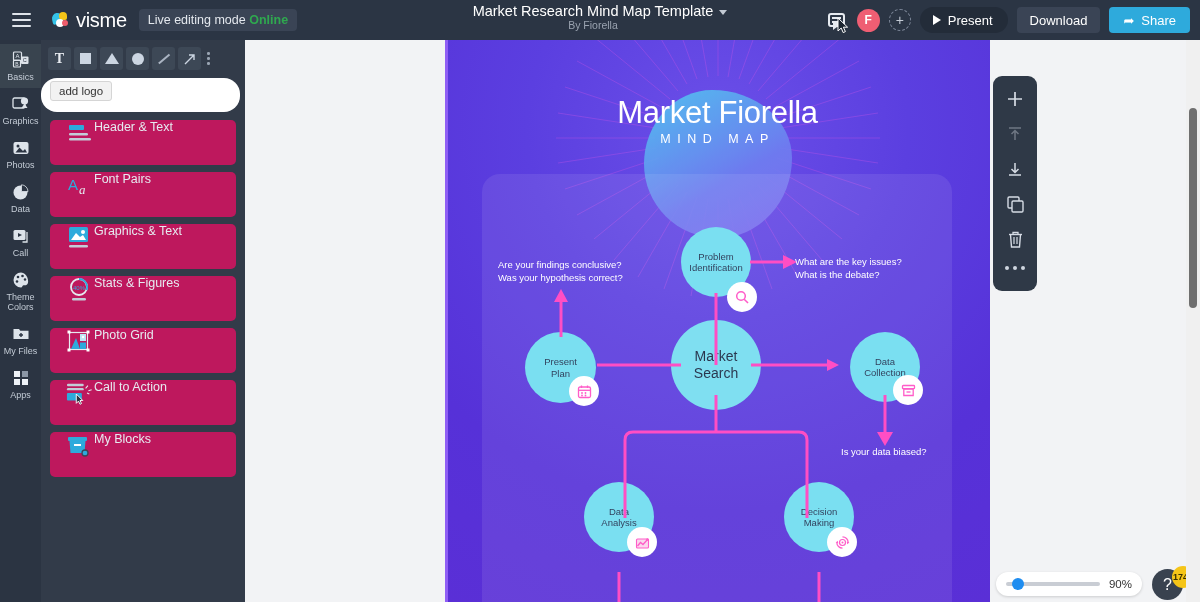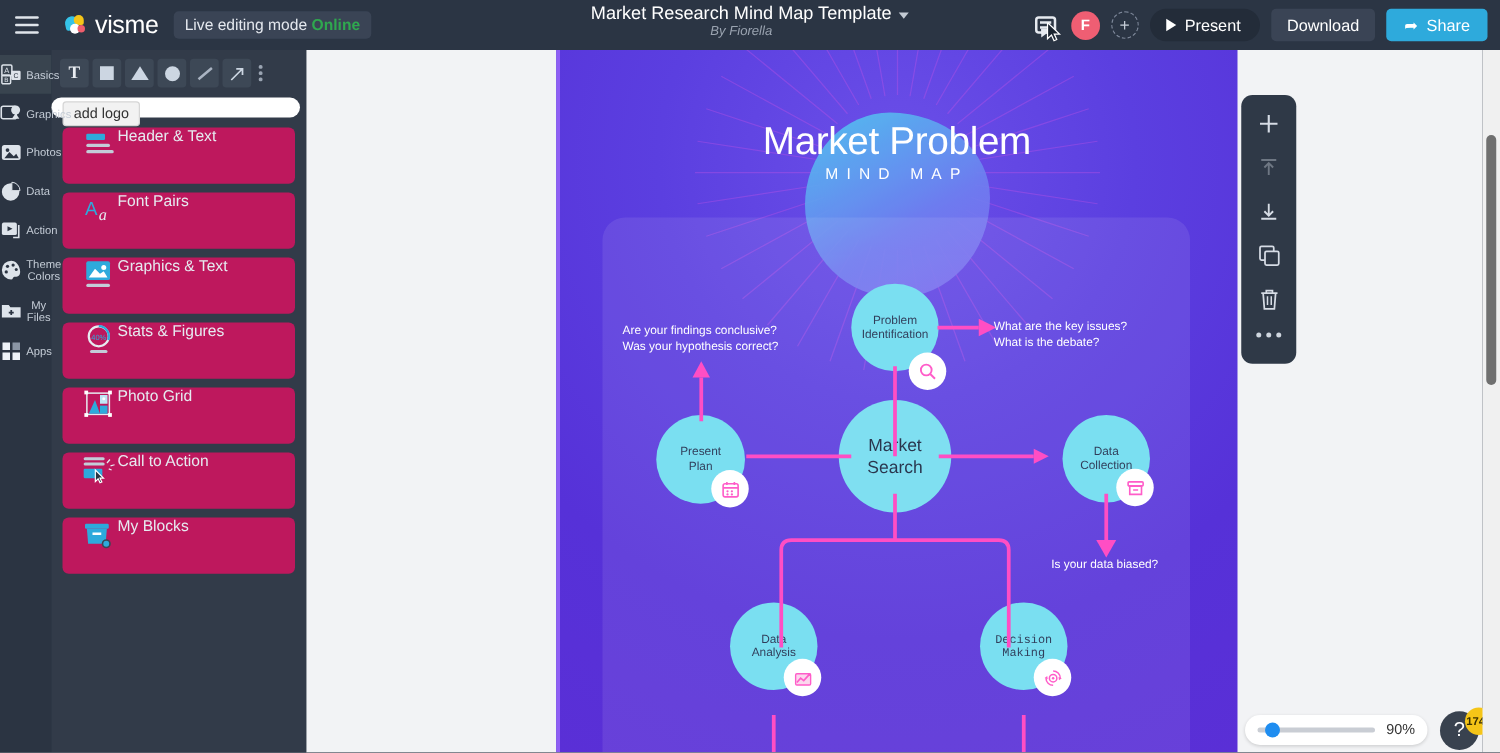--- a/index.html
+++ b/index.html
@@ -34,21 +34,21 @@
     padding: 4px 9px; font-size: 12.5px; color: #e4e8ee; white-space: nowrap;
   }
   .mode-badge .online { color: #2fa84f; font-weight: bold; }
   .doc-title-wrap {
     position:absolute; left: 0; right: 0; top: 3px;
     display:flex; flex-direction: column; align-items:center; pointer-events:none;
   }
   .doc-title-row { display:flex; align-items:center; gap:6px; pointer-events:auto; cursor:pointer; }
   .doc-title { color:#ffffff; font-size:14.5px; }
   .doc-caret { width:0;height:0;border-left:4px solid transparent;border-right:4px solid transparent;border-top:5px solid #c3cad4; margin-top:3px; }
-  .doc-author { color:#9aa3b0; font-size:10.5px; font-style: italic; margin-top:0px; margin-right:14px;}
+  .doc-author { color:#9aa3b0; font-size:10.5px; margin-top:0px; margin-right:14px;}
   .header-right { margin-left:auto; display:flex; align-items:center; gap:9px; padding-right:10px; }
   .hdr-icon-btn { position:relative; width:22px; height:22px; display:flex; align-items:center; justify-content:center; cursor:pointer; }
   .comment-ico { width:17px; height:14px; border:2px solid #e6eaf0; border-radius:3px; position:relative; }
   .comment-ico:after { content:""; position:absolute; left:3px; bottom:-5px; width:0;height:0;
     border-left:4px solid #e6eaf0; border-top:4px solid #e6eaf0; border-right:4px solid transparent; border-bottom:3px solid transparent;}
   .comment-ico i { position:absolute; left:2px; top:2px; width:9px;height:2px;background:#e6eaf0; box-shadow: 0 4px 0 0 #e6eaf0;}
   .cursor-ptr { position:absolute; left:11px; top:9px; width:13px; height:16px; pointer-events:none; }
   .avatar {
     width:23px;height:23px;border-radius:50%;background:#ef5e73;color:#fff;
     font-size:12px;display:flex;align-items:center;justify-content:center;font-weight:600;cursor:pointer;
@@ -72,21 +72,21 @@
   }
   .share-arrow { font-size:13px; }
 
   
   .rail {
     position:absolute; top:40px; left:0; width:41px; height:562px;
     background:#2b3442; display:flex; flex-direction:column; align-items:center;
     padding-top:4px; z-index:30;
   }
   .rail-item {
-    width:41px; padding:7px 0 6px; display:flex;flex-direction:row;align-items:center;gap:3px;cursor:pointer;
+    width:41px; padding:7px 0 6px; display:flex;flex-direction:column;align-items:center;gap:3px;cursor:pointer;
   }
   .rail-item.active { background:#39444f; }
   .rail-ico { width:18px;height:18px; color:#dde3ea; display:flex;align-items:center;justify-content:center; }
   .rail-label { color:#c4ccd6; font-size:9px; line-height:10px; text-align:center; }
 
   
   .panel {
     position:absolute; top:40px; left:41px; width:204px; height:562px;
     background:#323b49; z-index:25;
   }
@@ -96,21 +96,21 @@
   }
   .tool-btn .glyph-T { color:#e9edf2; font-size:14px; font-weight:bold; font-family:"Liberation Serif", serif; }
   .sq { width:11px;height:11px;background:#ccd6e2; }
   .tri { width:0;height:0;border-left:7px solid transparent;border-right:7px solid transparent;border-bottom:11px solid #ccd6e2; }
   .cir { width:12px;height:12px;border-radius:50%;background:#ccd6e2; }
   .ln { width:14px;height:1.5px;background:#aab4c2;transform:rotate(-40deg); }
   .dots-v { display:flex;flex-direction:column;gap:2.5px;align-items:center;cursor:pointer;padding:0 3px; }
   .dots-v i { width:2.5px;height:2.5px;border-radius:50%;background:#9aa4b2;display:block; }
 
   .searchbar {
-    position:relative; margin:2px 0 0 0; height:16px; background:#ffffff;
+    position:relative; margin:2px 0 0 0; height:34px; background:#ffffff;
     border-radius:16px; width:199px; margin-left:0px; display:flex; align-items:center;
   }
   .tooltip-logo {
     position:absolute; left:9px; top:3px; background:#f2f2f2; border:1px solid #d5d5d5;
     border-radius:3px; padding:3px 8px; font-size:11.5px; color:#333; white-space:nowrap;
   }
 
   .block-list { padding:8px 9px 0 9px; display:flex; flex-direction:column; gap:7px; }
   .block-item {
     height:45px; background:#be185d; border-radius:5px; display:flex; align-items:flex-start;
@@ -306,21 +306,21 @@
     </div>
 
     <div class="rail-item">
       <div class="rail-ico">
         <svg width="18" height="18" viewBox="0 0 18 18">
           <rect x="1.5" y="3" width="12" height="10" rx="1.5" fill="#dde3ea"></rect>
           <path d="M6 6 L10 8 L6 10 Z" fill="#2b3442"></path>
           <path d="M15 5 L15 15 L10.5 15" fill="none" stroke="#dde3ea" stroke-width="1.3"></path>
         </svg>
       </div>
-      <div class="rail-label">Action</div>
+      <div class="rail-label">Call</div>
     </div>
 
     <div class="rail-item">
       <div class="rail-ico">
         <svg width="18" height="18" viewBox="0 0 18 18">
           <path d="M9 1.5 A7.5 7.5 0 1 0 9 16.5 C10.5 16.5 10 15 11 14.5 C12 14 14 15 15.5 13 C17.5 10.5 15 1.5 9 1.5 Z" fill="#dde3ea"></path>
           <circle cx="6" cy="6" r="1.3" fill="#2b3442"></circle>
           <circle cx="10.5" cy="5" r="1.3" fill="#2b3442"></circle>
           <circle cx="5" cy="10.5" r="1.3" fill="#2b3442"></circle>
           <circle cx="13" cy="8.5" r="1.2" fill="#2b3442"></circle>
@@ -522,21 +522,21 @@
           <line x1="-141" y1="-77" x2="-55" y2="-30"></line>
           <line x1="-124" y1="-101" x2="-48" y2="-39"></line>
           <line x1="-104" y1="-122" x2="-40" y2="-47"></line>
           <line x1="-80" y1="-139" x2="-31" y2="-54"></line>
           <line x1="-54" y1="-151" x2="-21" y2="-59"></line>
           <line x1="-27" y1="-158" x2="-10" y2="-61"></line>
         </g>
       </svg>
 
       <div class="blob"></div>
-      <div class="slide-title">Market Problem</div>
+      <div class="slide-title">Market Fiorella</div>
       <div class="slide-sub">MIND MAP</div>
 
       <div class="inner-panel"></div>
 
       <svg class="mm" viewBox="0 0 545 562">
         <g stroke="#ff4ec4" stroke-width="3" fill="none">
 
           <line x1="305" y1="222" x2="338" y2="222"></line>
           <polygon points="338,215 352,222 338,229" fill="#ff4ec4" stroke="none"></polygon>
 
@@ -624,21 +624,21 @@
         </span>
       </div>
       <div class="badge-ico" style="left:182px; top:487px;">
         <svg width="15" height="15" viewBox="0 0 15 15">
             <rect x="1.5" y="4" width="12" height="9" rx="1" fill="#fbd4ec" stroke="#ff4ec4" stroke-width="1.1"></rect>
             <path d="M2.5 11 L5.5 7.5 L8 9.5 L12.5 4.5" fill="none" stroke="#ff4ec4" stroke-width="1.3"></path>
             <circle cx="12.5" cy="4.5" r="1.2" fill="#ff4ec4"></circle>
           </svg>
       </div>
 
-      <div class="node" style="left:339px; top:442px; width:70px; height:70px;font-family:Liberation Mono, monospace;">
+      <div class="node" style="left:339px; top:442px; width:70px; height:70px;">
         <span>
           <span>Decision</span><br>
           <span>Making</span>
         </span>
       </div>
       <div class="badge-ico" style="left:382px; top:487px;">
         <svg width="15" height="15" viewBox="0 0 15 15">
             <circle cx="7.5" cy="7.5" r="3" fill="none" stroke="#ff4ec4" stroke-width="1.2"></circle>
             <circle cx="7.5" cy="7.5" r="1" fill="#ff4ec4"></circle>
             <path d="M7.5 1.8 A5.7 5.7 0 0 1 13.2 7.5" fill="none" stroke="#ff4ec4" stroke-width="1.2"></path>

